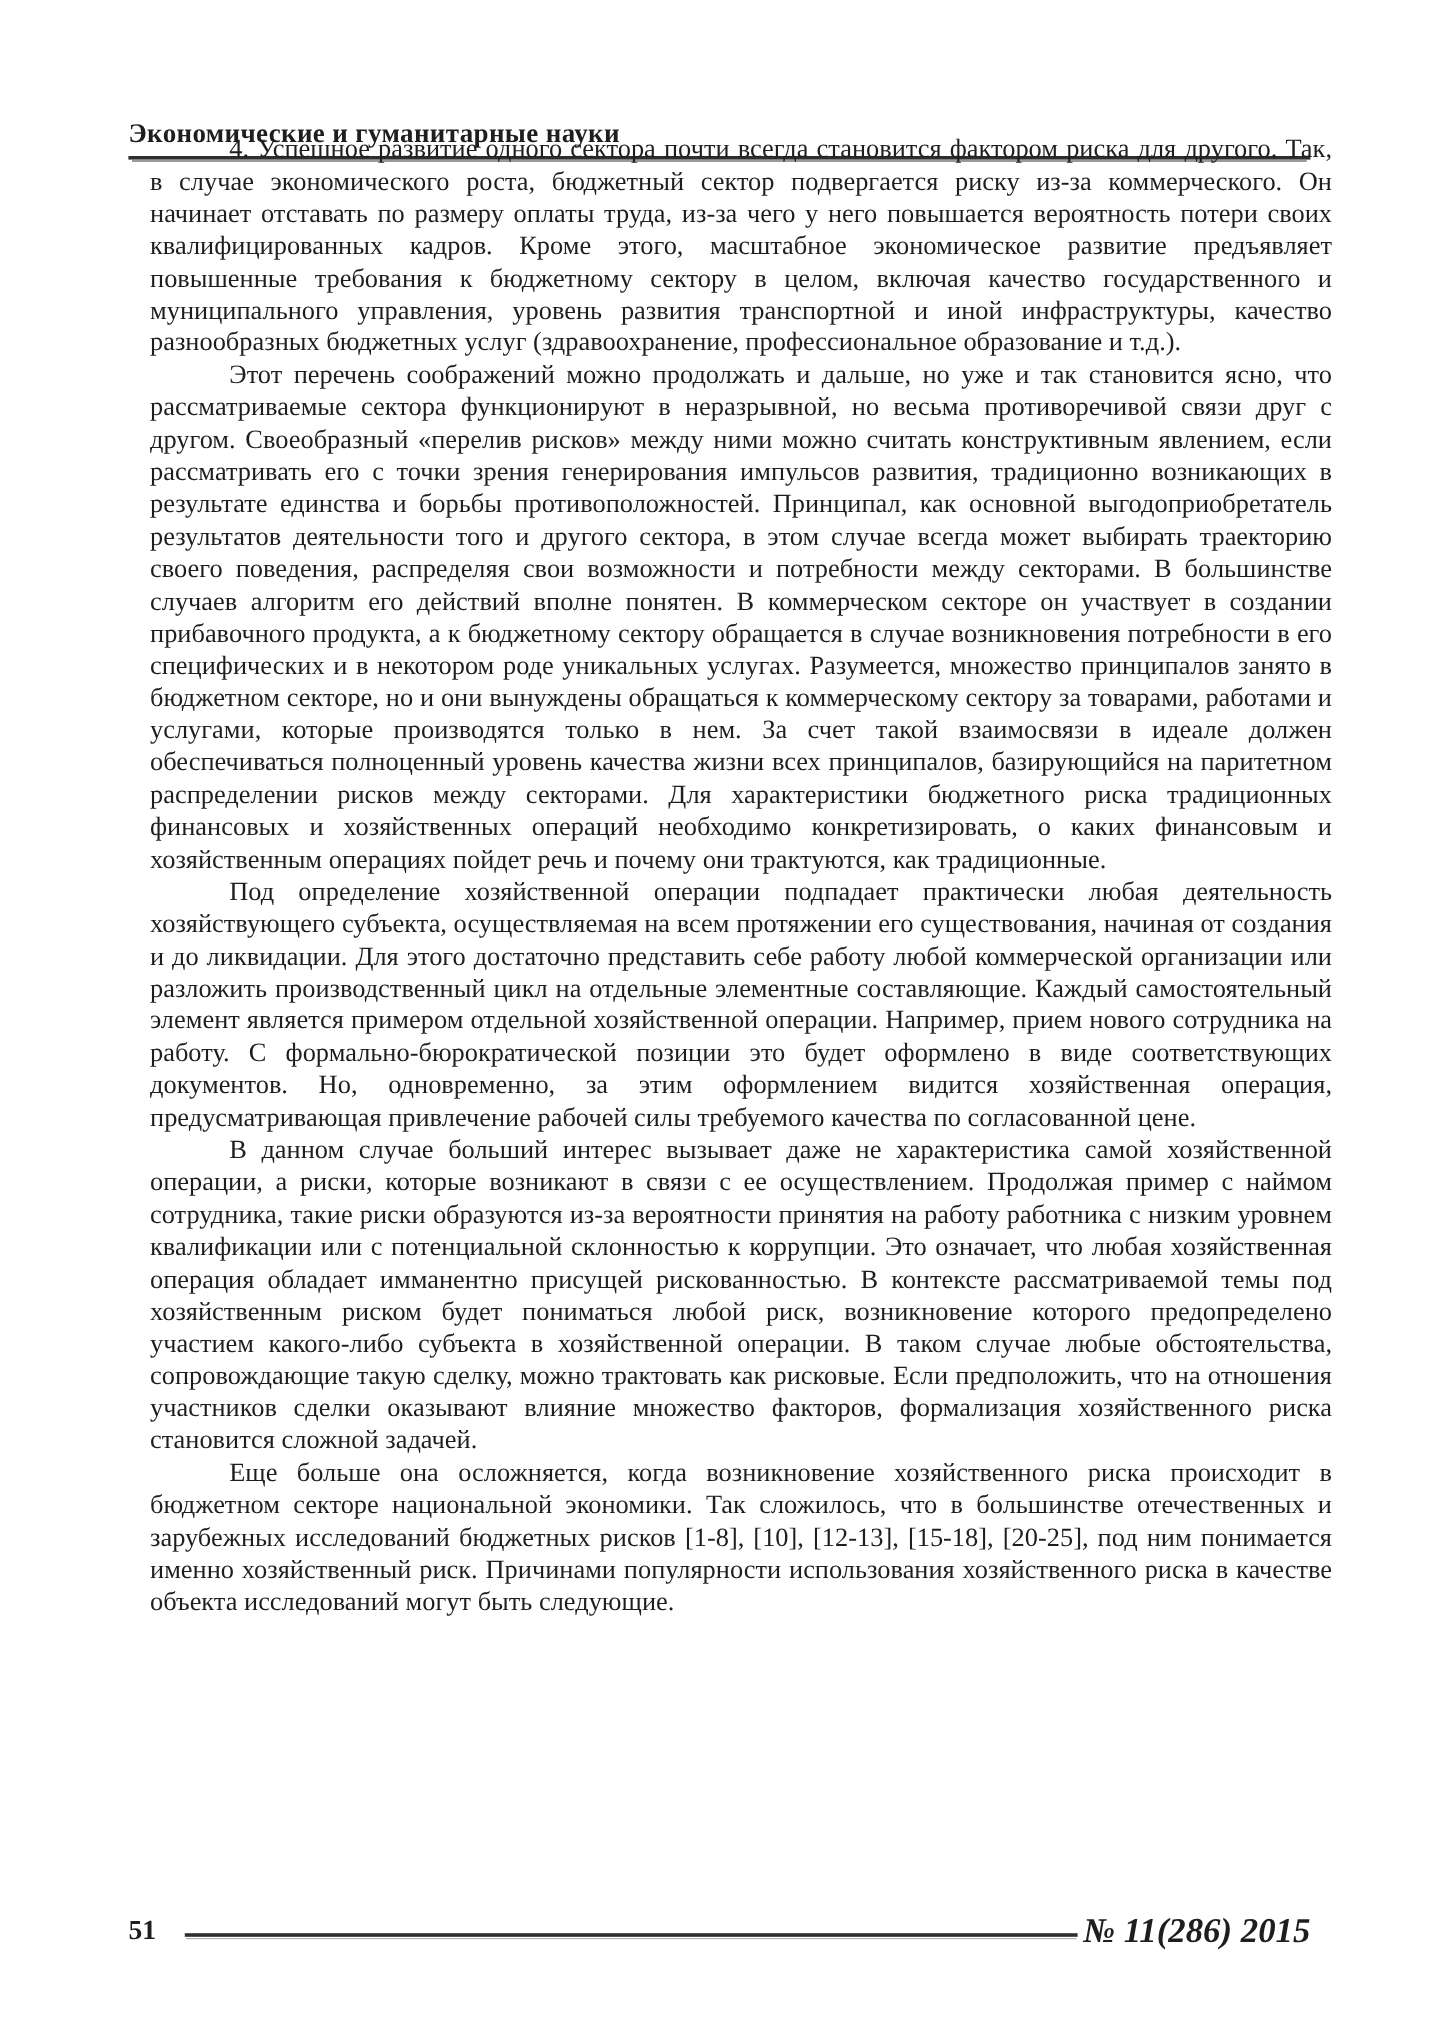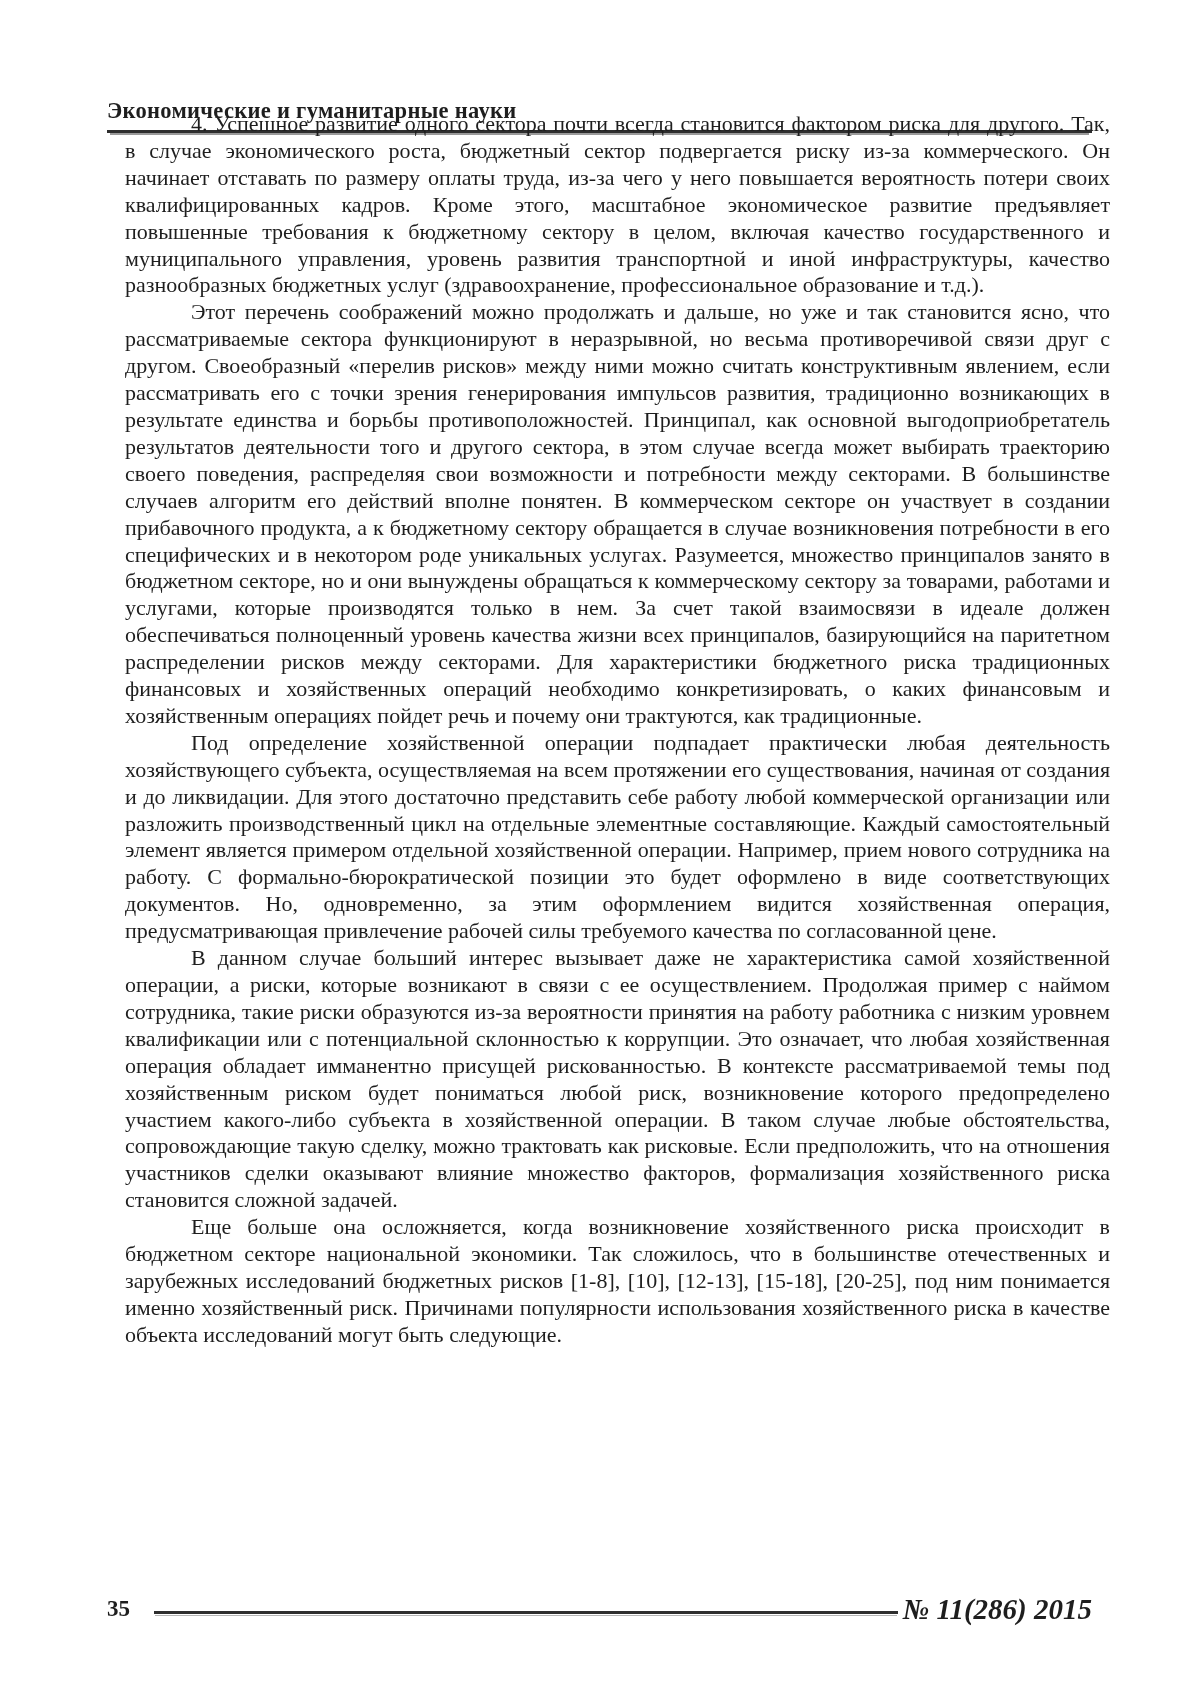--- a/index.html
+++ b/index.html
@@ -84,18 +84,18 @@
 
   <div class="article-body">
     <p>4. Успешное развитие одного сектора почти всегда становится фактором риска для другого. Так, в случае экономического роста, бюджетный сектор подвергается риску из-за коммерческого. Он начинает отставать по размеру оплаты труда, из-за чего у него повышается вероятность потери своих квалифицированных кадров. Кроме этого, масштабное экономическое развитие предъявляет повышенные требования к бюджетному сектору в целом, включая качество государственного и муниципального управления, уровень развития транспортной и иной инфраструктуры, качество разнообразных бюджетных услуг (здравоохранение, профессиональное образование и т.д.).</p>
     <p>Этот перечень соображений можно продолжать и дальше, но уже и так становится ясно, что рассматриваемые сектора функционируют в неразрывной, но весьма противоречивой связи друг с другом. Своеобразный «перелив рисков» между ними можно считать конструктивным явлением, если рассматривать его с точки зрения генерирования импульсов развития, традиционно возникающих в результате единства и борьбы противоположностей. Принципал, как основной выгодоприобретатель результатов деятельности того и другого сектора, в этом случае всегда может выбирать траекторию своего поведения, распределяя свои возможности и потребности между секторами. В большинстве случаев алгоритм его действий вполне понятен. В коммерческом секторе он участвует в создании прибавочного продукта, а к бюджетному сектору обращается в случае возникновения потребности в его специфических и в некотором роде уникальных услугах. Разумеется, множество принципалов занято в бюджетном секторе, но и они вынуждены обращаться к коммерческому сектору за товарами, работами и услугами, которые производятся только в нем. За счет такой взаимосвязи в идеале должен обеспечиваться полноценный уровень качества жизни всех принципалов, базирующийся на паритетном распределении рисков между секторами. Для характеристики бюджетного риска традиционных финансовых и хозяйственных операций необходимо конкретизировать, о каких финансовым и хозяйственным операциях пойдет речь и почему они трактуются, как традиционные.</p>
     <p>Под определение хозяйственной операции подпадает практически любая деятельность хозяйствующего субъекта, осуществляемая на всем протяжении его существования, начиная от создания и до ликвидации. Для этого достаточно представить себе работу любой коммерческой организации или разложить производственный цикл на отдельные элементные составляющие. Каждый самостоятельный элемент является примером отдельной хозяйственной операции. Например, прием нового сотрудника на работу. С формально-бюрократической позиции это будет оформлено в виде соответствующих документов. Но, одновременно, за этим оформлением видится хозяйственная операция, предусматривающая привлечение рабочей силы требуемого качества по согласованной цене.</p>
     <p>В данном случае больший интерес вызывает даже не характеристика самой хозяйственной операции, а риски, которые возникают в связи с ее осуществлением. Продолжая пример с наймом сотрудника, такие риски образуются из-за вероятности принятия на работу работника с низким уровнем квалификации или с потенциальной склонностью к коррупции. Это означает, что любая хозяйственная операция обладает имманентно присущей рискованностью. В контексте рассматриваемой темы под хозяйственным риском будет пониматься любой риск, возникновение которого предопределено участием какого-либо субъекта в хозяйственной операции. В таком случае любые обстоятельства, сопровождающие такую сделку, можно трактовать как рисковые. Если предположить, что на отношения участников сделки оказывают влияние множество факторов, формализация хозяйственного риска становится сложной задачей.</p>
     <p>Еще больше она осложняется, когда возникновение хозяйственного риска происходит в бюджетном секторе национальной экономики. Так сложилось, что в большинстве отечественных и зарубежных исследований бюджетных рисков [1-8], [10], [12-13], [15-18], [20-25], под ним понимается именно хозяйственный риск. Причинами популярности использования хозяйственного риска в качестве объекта исследований могут быть следующие.</p>
   </div>
 
   <div class="page-footer">
-    <span class="page-number">35</span>
+    <span class="page-number">51</span>
     <span class="footer-rule"></span>
     <span class="issue-label">№ 11(286) 2015</span>
   </div>
 
 </div>
 
 </body></html>

